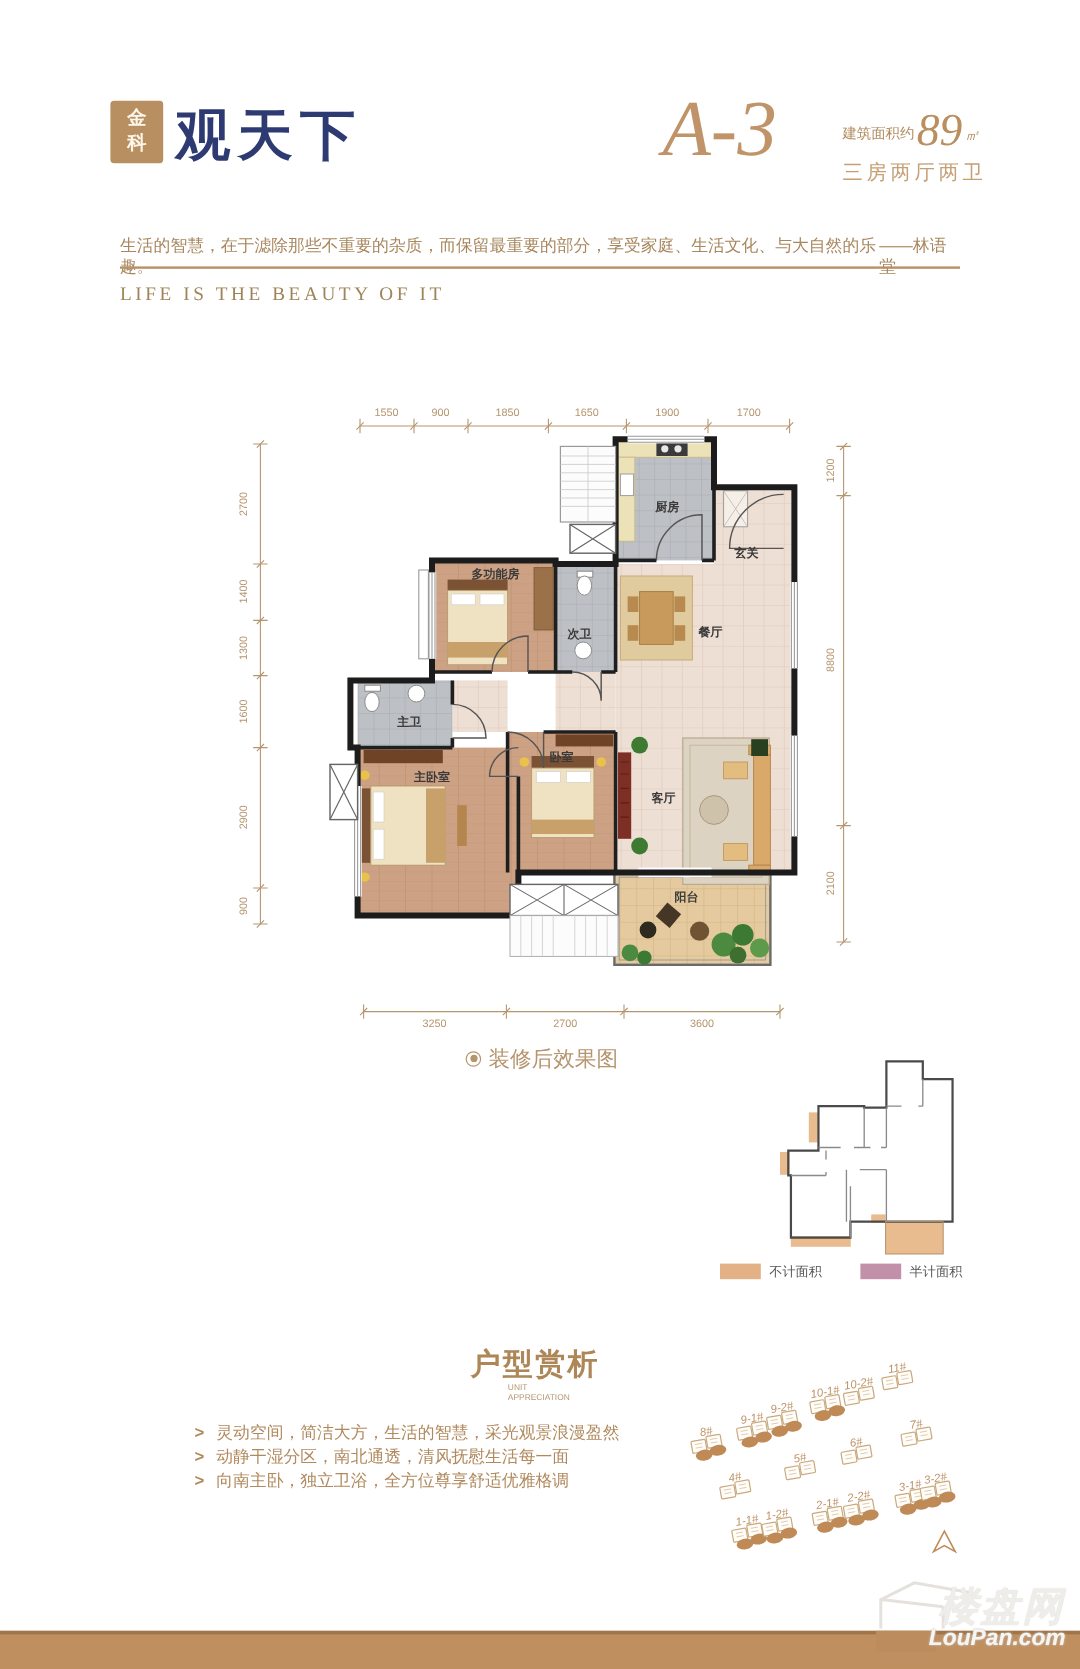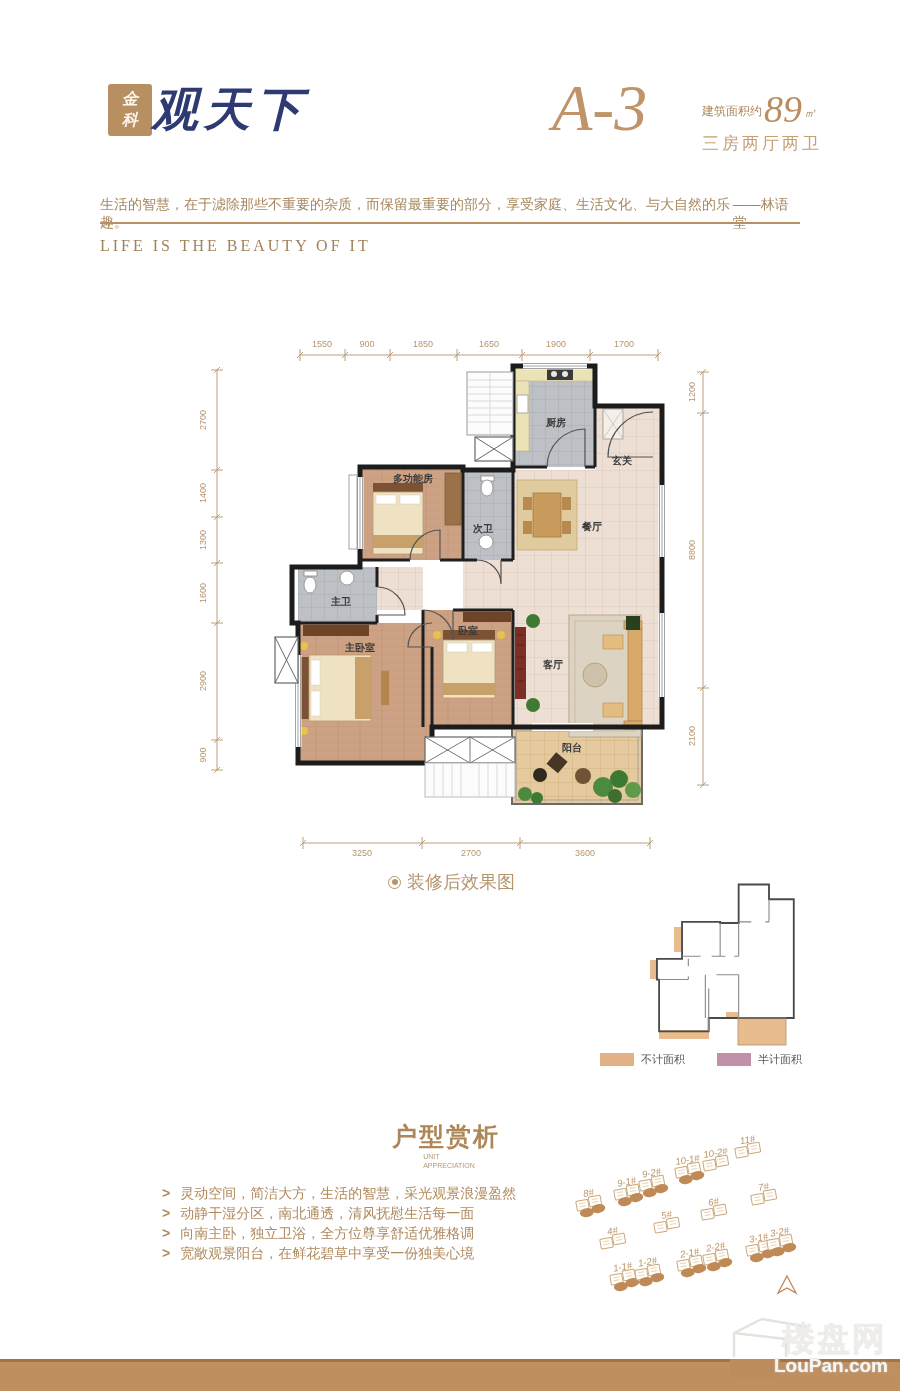--- a/index.html
+++ b/index.html
@@ -1,24 +1,24 @@
 <!DOCTYPE html>
 <html><head>
 <meta charset="utf-8">
 <style>
   html,body{margin:0;padding:0;background:#fff;}
   #page{position:relative;width:900px;height:1391px;background:#fff;overflow:hidden;
         font-family:"Liberation Sans",sans-serif;}
   
-  .logo{position:absolute;left:108px;top:84px;display:flex;align-items:center;font-style:italic;}
+  .logo{position:absolute;left:92px;top:84px;display:flex;align-items:flex-end;}
   .logo-square{width:40px;height:48px;background:#b78f60;border-radius:3px;color:#fdf6ea;
                font-size:16px;font-weight:bold;line-height:1.3;text-align:center;
                display:flex;align-items:center;justify-content:center;word-break:break-all;padding:2px;}
   .logo-square span{display:block;width:18px;}
-  .logo-name{margin-left:0;font-family:"Liberation Serif",serif;font-weight:bold;
+  .logo-name{margin-left:10px;font-family:"Liberation Serif",serif;font-weight:bold;
              font-size:46px;color:#2e3b72;letter-spacing:6px;line-height:1.0;}
   .unit-code{position:absolute;left:552px;top:70px;font-family:"Liberation Serif",serif;
              font-style:italic;font-size:66px;color:#c09468;}
   .unit-info{position:absolute;left:702px;top:92px;width:160px;color:#b08a5e;}
   .unit-area{display:flex;align-items:flex-end;}
   .area-label{font-size:12px;padding-bottom:6px;}
   .area-value{font-family:"Liberation Serif",serif;font-style:italic;font-size:38px;
               line-height:0.9;color:#ba8e5f;margin:0 2px;}
   .area-unit{font-size:12px;font-style:italic;padding-bottom:4px;}
   .unit-rooms{margin-top:6px;font-size:17px;letter-spacing:3px;color:#c4a074;}
@@ -53,21 +53,21 @@
   .analysis-line{flex:1;height:1px;background:#c9ad85;margin-left:4px;margin-bottom:5px;}
   .bullets{position:absolute;left:162px;top:1183px;width:440px;}
   .bullet{font-size:14px;color:#b08a5e;line-height:20px;display:flex;}
   .bullet:before{content:">";font-weight:bold;margin-right:10px;color:#b08a5e;}
   
   .site{position:absolute;left:560px;top:1128px;}
   .blabel{font-size:9.5px;font-style:italic;fill:#bf9468;text-anchor:middle;}
   
   .footer-bar{position:absolute;left:0;bottom:0;width:900px;height:29px;background:#c08f60;
               border-top:3px solid #a0754a;z-index:1;}
-  .watermark{position:absolute;right:2px;bottom:4px;width:168px;height:72px;z-index:2;pointer-events:none;}
+  .watermark{position:absolute;right:2px;bottom:4px;width:168px;height:72px;z-index:2;pointer-events:none;font-style:italic;}
   .wm-cn{position:absolute;left:52px;top:2px;font-size:33px;font-weight:bold;color:#efede9;
          letter-spacing:2px;text-shadow:0 0 1px #d8d5d0;}
   .wm-en{position:absolute;left:44px;top:40px;font-size:19px;font-weight:bold;color:#f7f5f2;
          text-shadow:0 0 1px #c9c6c1,0 0 2px #c9c6c1;}
   .wm-block{position:absolute;left:0;top:44px;width:50px;height:18px;background:#bd8c5e;}
 </style>
 </head>
 <body>
 
 <div id="page">
@@ -362,23 +362,20 @@
   <div class="bullets">
     <div class="bullet">
         <span>灵动空间，简洁大方，生活的智慧，采光观景浪漫盈然</span>
       </div>
     <div class="bullet">
         <span>动静干湿分区，南北通透，清风抚慰生活每一面</span>
       </div>
     <div class="bullet">
         <span>向南主卧，独立卫浴，全方位尊享舒适优雅格调</span>
       </div>
-    <div class="bullet">
-        <span>宽敞观景阳台，在鲜花碧草中享受一份独美心境</span>
-      </div>
   </div>
 
   <svg class="site" width="260" height="180" viewBox="0 0 260 180">
     <defs>
       <g id="bfo">
         <rect x="-14" y="3" width="12" height="10" rx="1" fill="#fffdf9" stroke="#c9a97e" stroke-width="1"></rect>
         <rect x="-1" y="1" width="12" height="10" rx="1" fill="#fffdf9" stroke="#c9a97e" stroke-width="1"></rect>
         <path d="M-11,6 h6 M-11,9 h6 M2,4 h6 M2,7 h6" stroke="#dcc5a3" stroke-width="0.7" fill="none"></path>
       </g>
       <g id="bfh">

